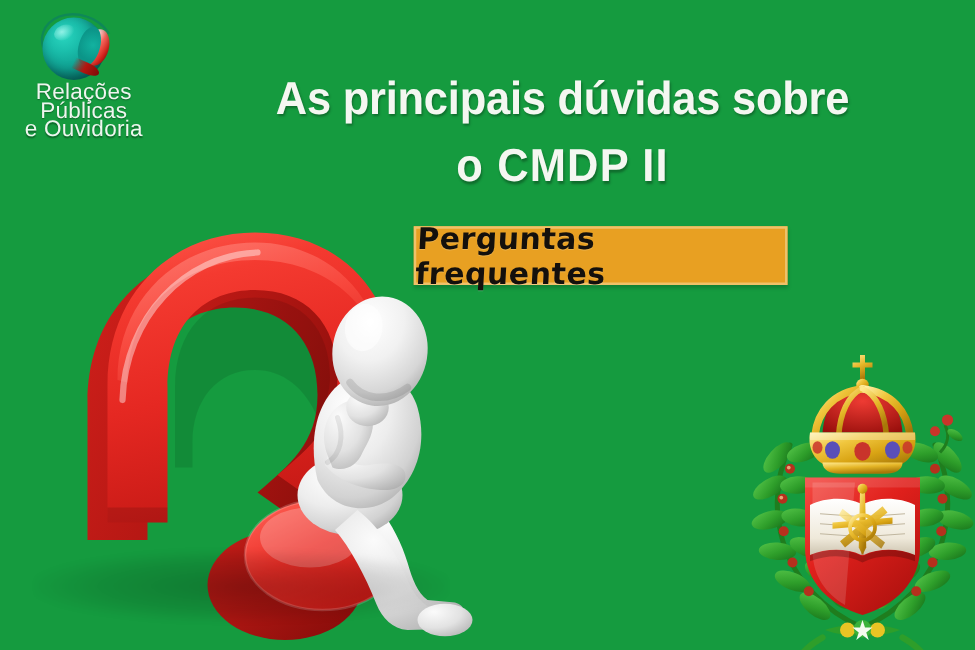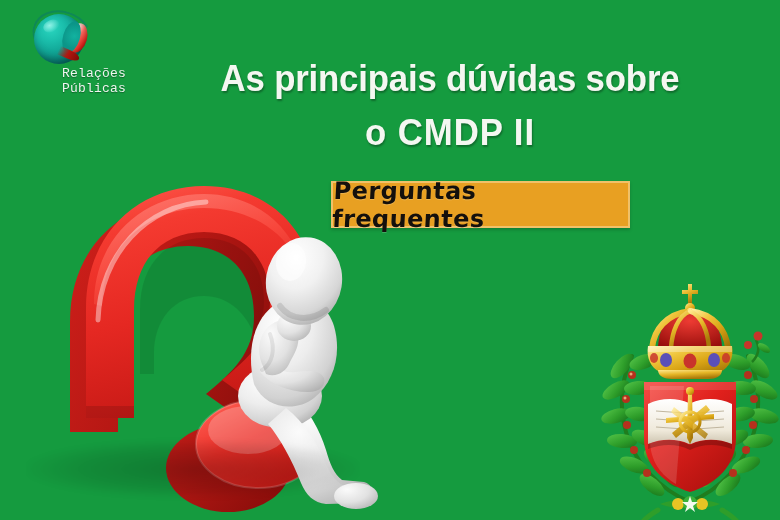--- a/index.html
+++ b/index.html
@@ -94,24 +94,24 @@
     border-radius: 50%;
     border-right-color: transparent;
     border-bottom-color: transparent;
     transform: rotate(18deg);
   }
   #logo-text {
     position: absolute;
     left: 0;
     top: 58px;
     width: 118px;
-    text-align: right;
+    text-align: center;
     color: #eef6ef;
-    font-family: Liberation Mono, monospace;
-    font-size: 13px;
+    font-family: Liberation Sans, sans-serif;
+    font-size: 18px;
     line-height: 15px;
     letter-spacing: 0.2px;
     text-shadow: 0 1px 1px rgba(0,0,0,0.35);
   }
   #logo-text .l2 { display: block; }
 
   
   #headline {
     position: absolute;
     left: 150px;
@@ -196,20 +196,21 @@
     <div id="logo-mark">
       <div class="logo-arc"></div>
       <div class="logo-sphere"></div>
       <div class="logo-crescent"></div>
       <div class="logo-crescent-cut"></div>
       <div class="logo-tail"></div>
       <div class="logo-sphere-hl"></div>
     </div>
     <div id="logo-text">
       <span>Relações Públicas</span>
+      <span class="l2">e Ouvidoria</span>
     </div>
   </div>
 
   <div id="headline">
     <span>As principais dúvidas sobre</span>
     <span class="line2">o  CMDP II</span>
   </div>
 
   <div id="banner">
     <span id="banner-text">Perguntas frequentes</span>

